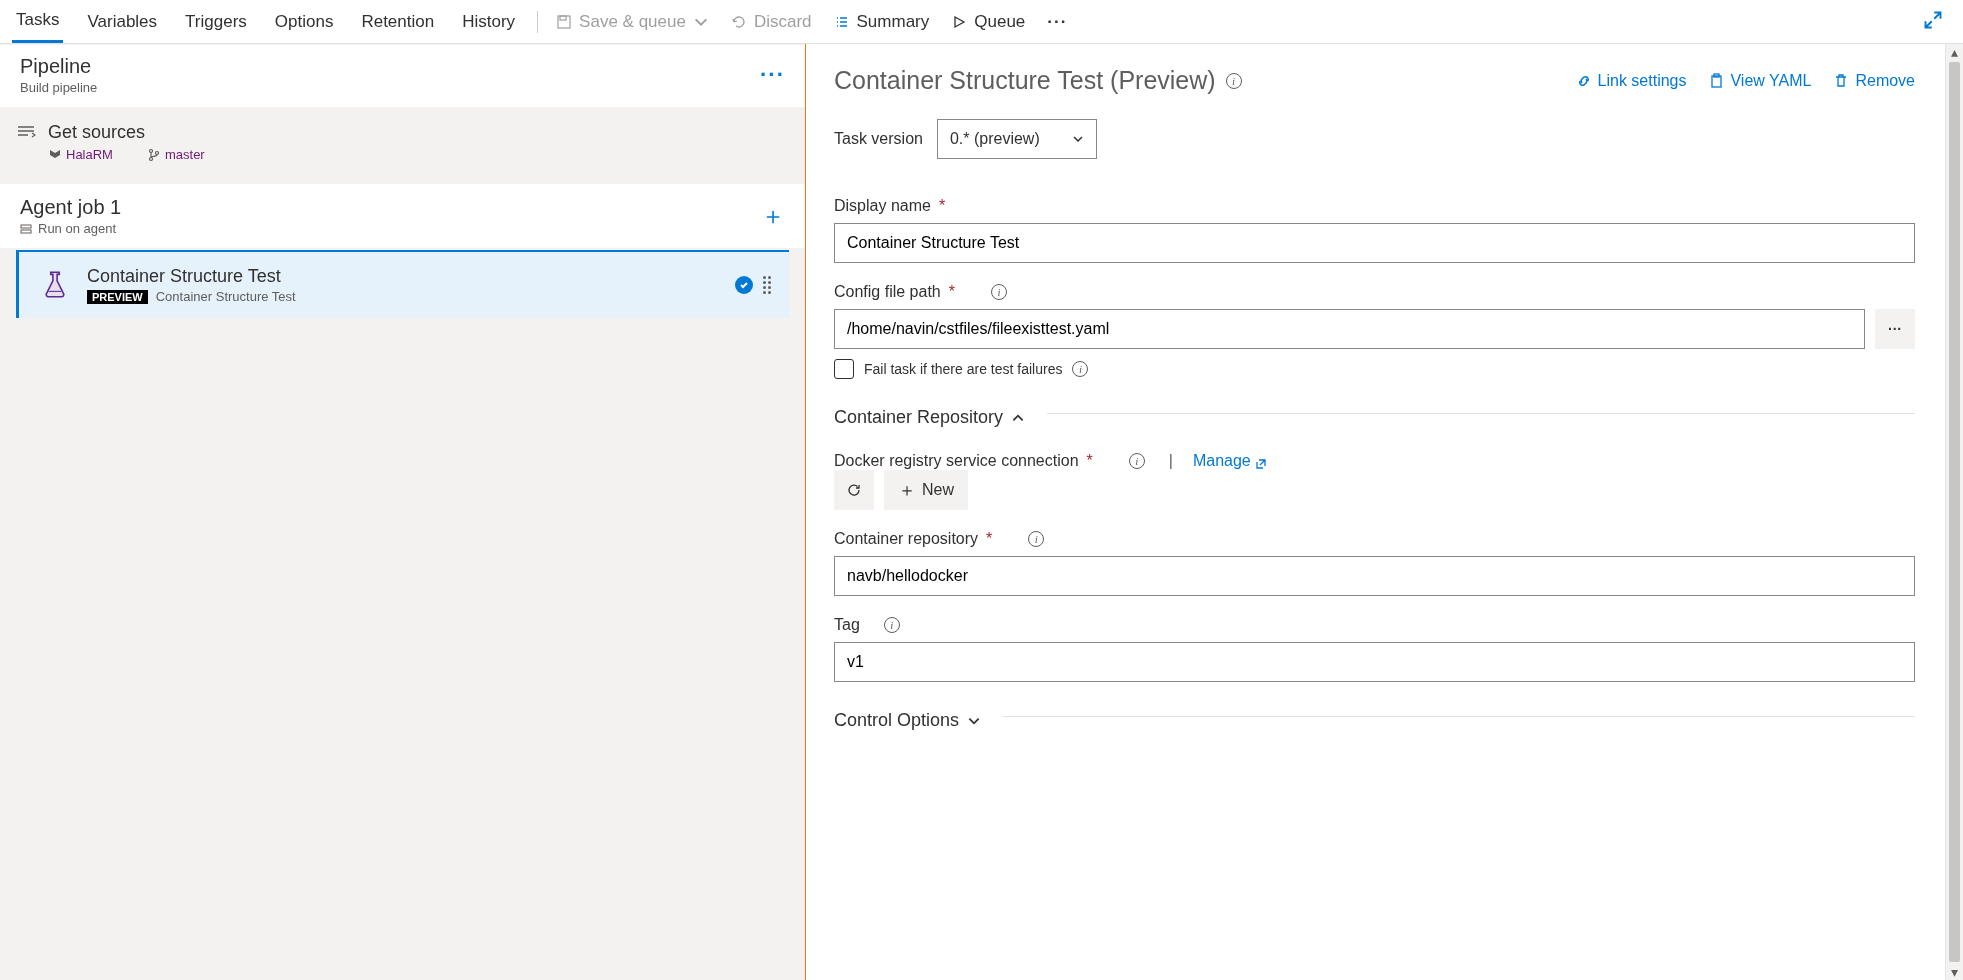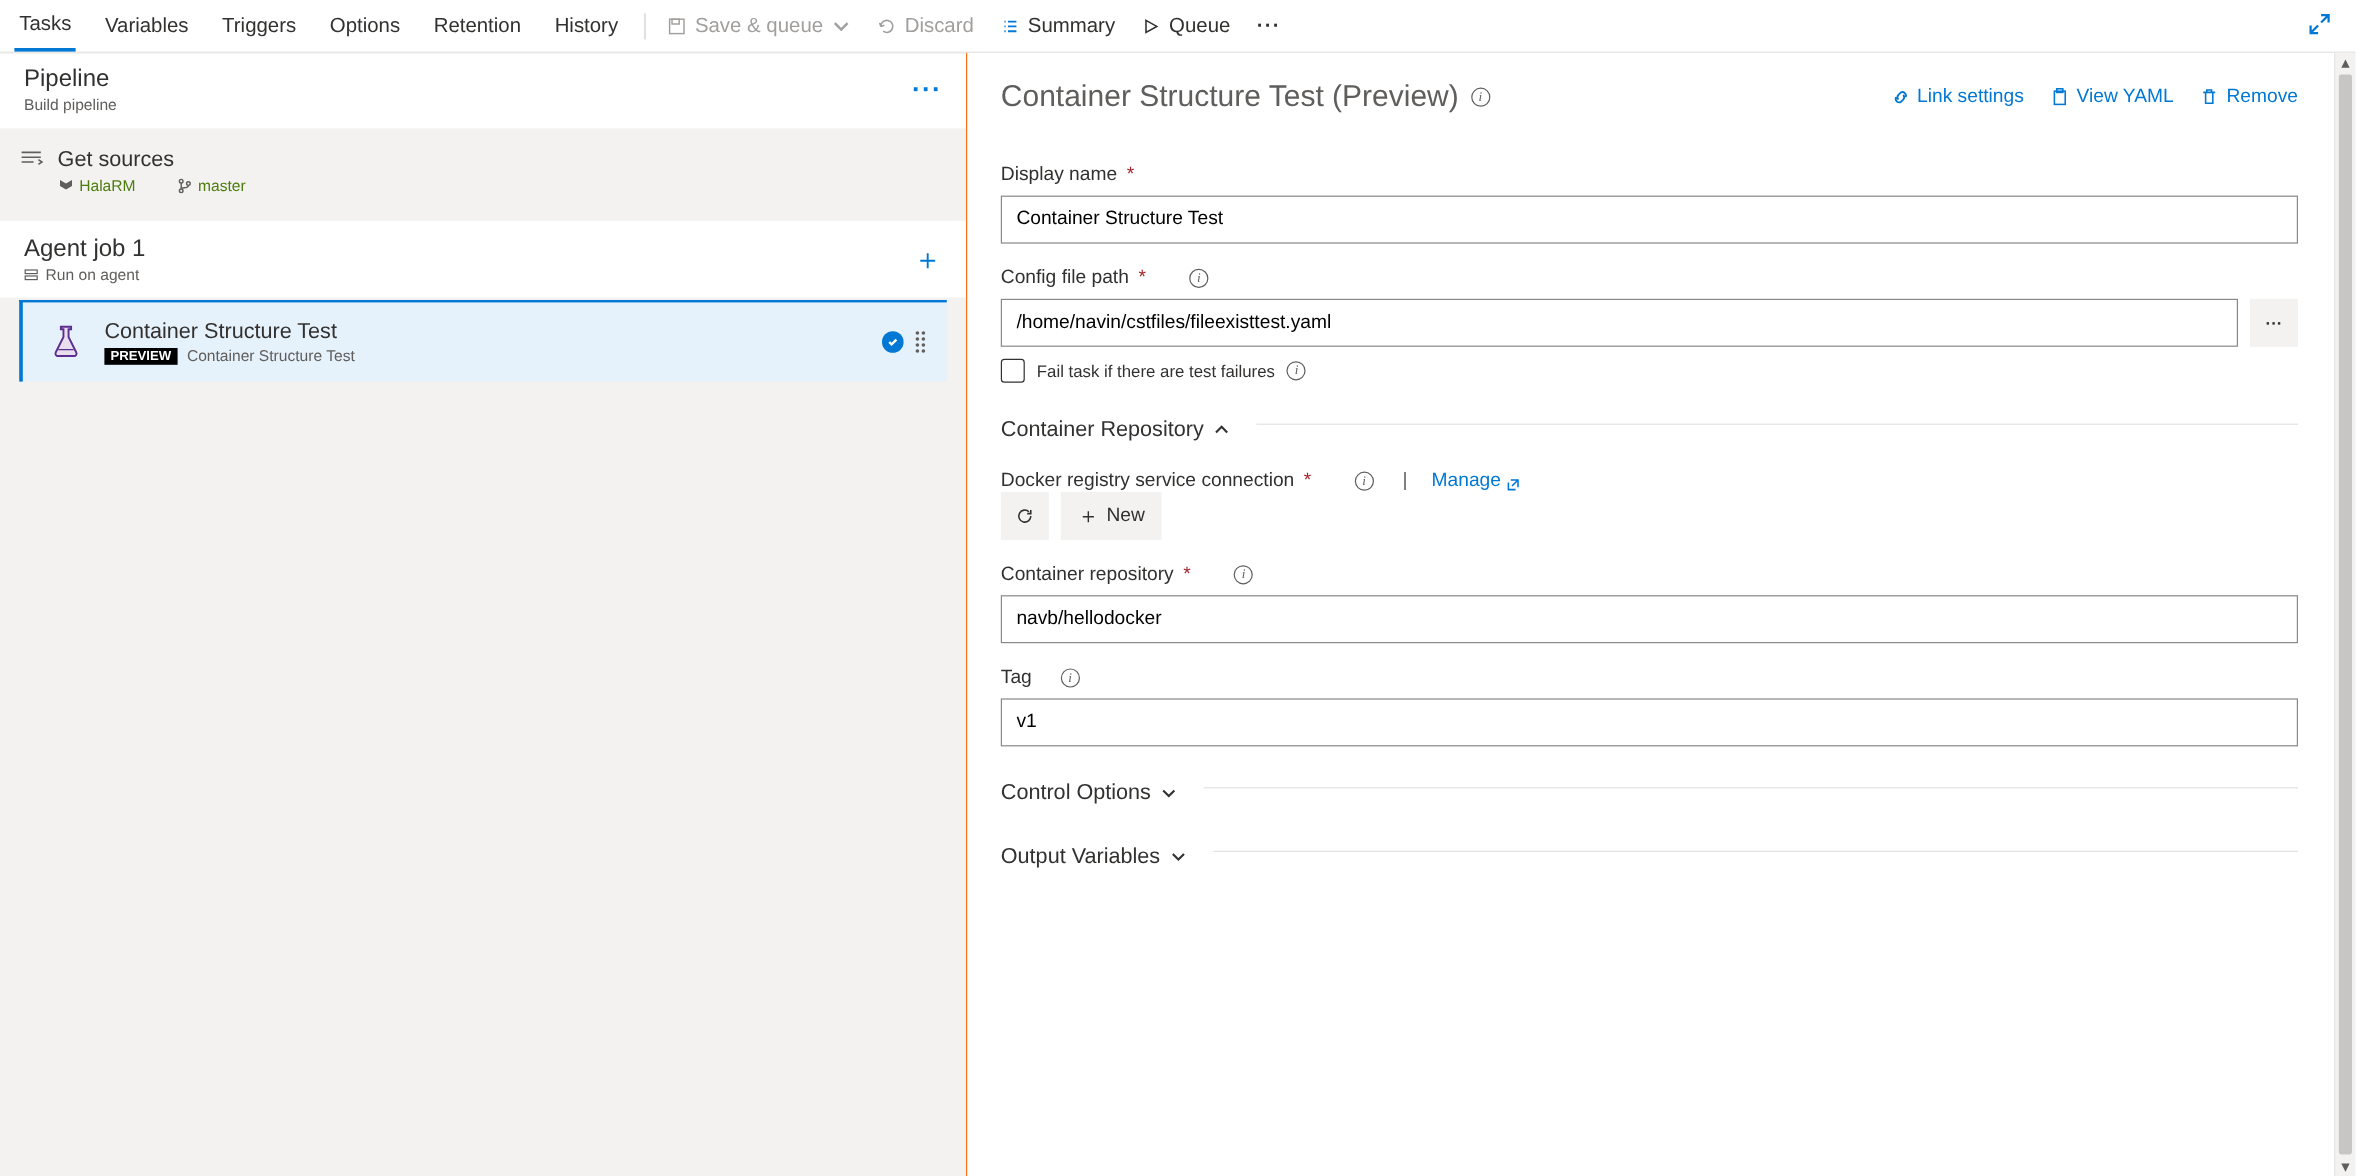--- a/index.html
+++ b/index.html
@@ -39,21 +39,21 @@
 .scrollbar .up, .scrollbar .down { position:absolute; left:0; right:0; height:16px; display:flex; align-items:center; justify-content:center; color:#605e5c; }
 .scrollbar .up{top:0;} .scrollbar .down{bottom:0;}
 
 .panel-card { background: #fff; margin: 1px 0; padding: 10px 20px 12px 20px; display: flex; align-items: center; justify-content: space-between; }
 .panel-card .title { font-size: 20px; color: #323130; }
 .panel-card .sub { font-size: 13px; color: #605e5c; margin-top: 2px; }
 .ellipsis-btn { color: #0078d4; font-size: 22px; font-weight: bold; letter-spacing: 1px; cursor: pointer; }
 
 .sources { padding: 14px 20px 14px 16px; display: flex; align-items: flex-start; gap: 12px; }
 .sources .title { font-size: 18px; }
-.sources .meta { display: flex; gap: 34px; margin-top: 4px; font-size: 13px; color: #4d7c0f; align-items:flex-end; }
+.sources .meta { display: flex; gap: 34px; margin-top: 4px; font-size: 13px; color: #701a75; align-items:flex-end; }
 .sources .meta svg { margin-right: 4px; }
 
 .agent-card { background: #fff; margin-top: 8px; padding: 12px 20px; display: flex; align-items: center; justify-content: space-between; }
 .agent-card .title { font-size: 20px; }
 .agent-card .sub { font-size: 13px; color: #605e5c; margin-top: 2px; display:flex; align-items:center; gap:6px;}
 .plus-btn { color: #0078d4; font-size: 24px; cursor: pointer; }
 
 .task-card { background: #e5f1fb; border-top: 2px solid #0078d4; border-left: 3px solid #0078d4; padding: 14px 18px; display: flex; align-items: center; gap: 14px; margin: 0 16px; margin-top:2px;}
 .task-icon { width: 36px; height: 36px; display:flex; align-items:center; justify-content:center;}
 .task-card .title { font-size: 18px; }
@@ -267,20 +267,29 @@
           </div>
           <div class="header-action">
             <svg viewBox="0 0 16 16" fill="none" stroke="currentColor" stroke-width="1.3">
                 <path d="M3 4h10M5 4v9h6V4M6 4V2h4v2"></path>
               </svg>
             <span>Remove</span>
           </div>
         </div>
       </div>
 
+      <div class="form-row inline">
+        <span class="label">Task version</span>
+        <div class="select-box">
+          <span>0.* (preview)</span>
+          <svg width="12" height="12" viewBox="0 0 12 12" fill="none" stroke="#323130" stroke-width="1.5">
+              <path d="M2 4l4 4 4-4"></path>
+            </svg>
+        </div>
+      </div>
 
       <div style="height:18px;"></div>
 
       <div class="form-row">
         <div class="label" style="margin-bottom:8px;">
           <span>Display name</span>
           <span class="req">*</span>
         </div>
         <input type="text" value="Container Structure Test" style="">
       </div>
@@ -364,28 +373,19 @@
       <div class="section-head-wrap">
         <div class="section-head">
           <span>Control Options</span>
           <svg width="14" height="14" viewBox="0 0 12 12" fill="none" stroke="#323130" stroke-width="1.5">
               <path d="M2 4l4 4 4-4"></path>
             </svg>
         </div>
         <hr class="section-rule">
       </div>
 
-      <div class="section-head-wrap" style="margin-bottom:0;">
-        <div class="section-head">
-          <span>Output Variables</span>
-          <svg width="14" height="14" viewBox="0 0 12 12" fill="none" stroke="#323130" stroke-width="1.5">
-              <path d="M2 4l4 4 4-4"></path>
-            </svg>
-        </div>
-        <hr class="section-rule">
-      </div>
     </div>
     <div class="scrollbar">
       <div class="up">▴</div>
       <div class="down">▾</div>
     </div>
   </div>
 </div>
 
 </body></html>

